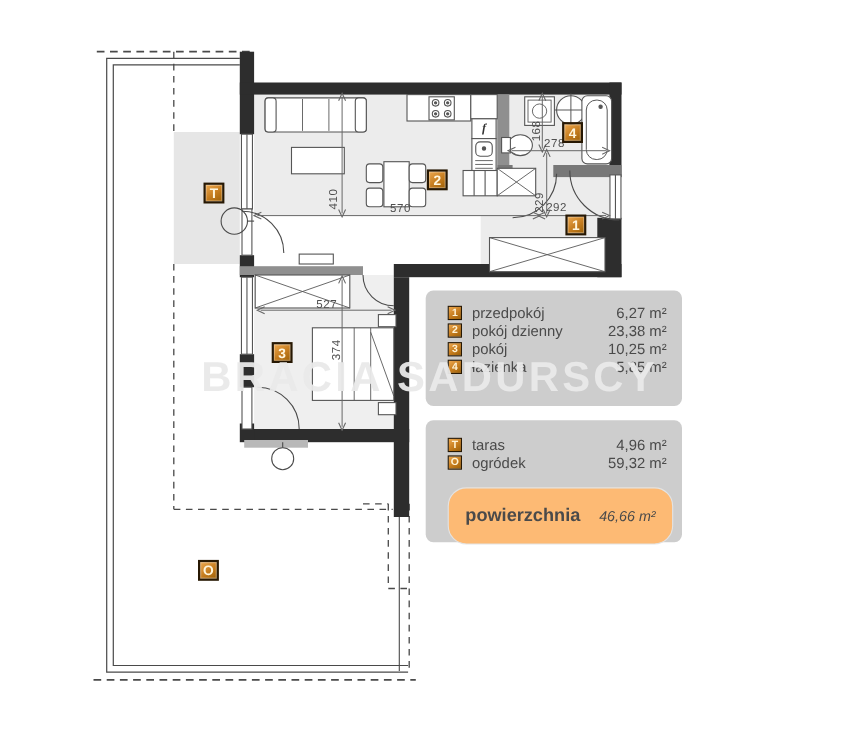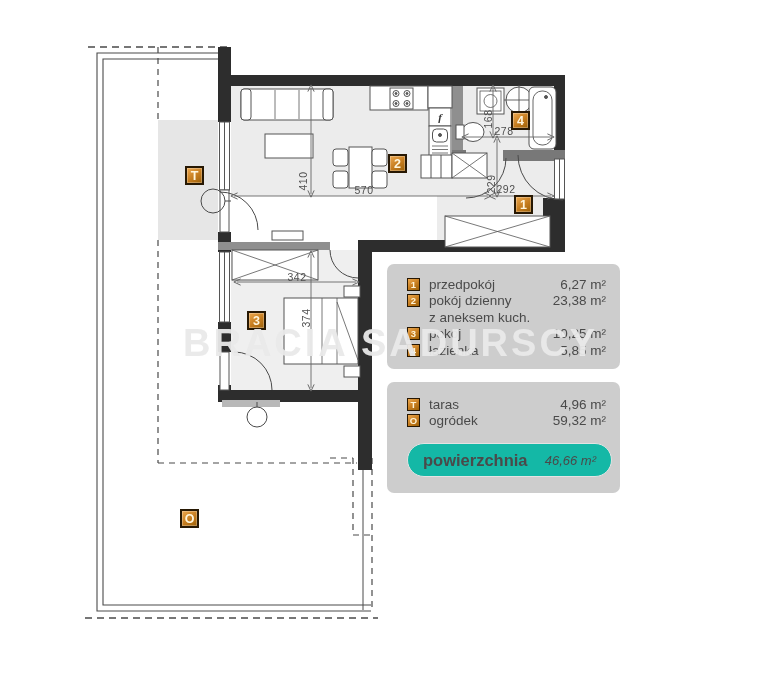--- a/index.html
+++ b/index.html
@@ -35,21 +35,21 @@
   .lpanel.rooms{top:264px;height:105px;padding:12px 14px 0 20px;}
   .lpanel.outdoor{top:382px;height:111px;padding:14px 14px 0 20px;}
   .lrow{display:flex;align-items:center;height:16.5px;font-size:13.5px;}
   .lrow .lbadge{width:13px;height:13px;box-sizing:border-box;margin-right:9px;flex:none;
     display:flex;align-items:center;justify-content:center;font-size:9.5px;font-weight:bold;
     color:#fff3d5;background:linear-gradient(145deg,#eda84f 0%,#c57c1e 55%,#9d6108 100%);
     border:1.5px solid #271803;}
   .lrow .lname{flex:1;white-space:nowrap;}
   .lrow .larea{white-space:nowrap;text-align:right;}
   .lrow.cont{padding-left:22px;}
-  .total-pill{margin-top:14px;width:205px;height:34px;background:#14b8a6;border-radius:17px;
+  .total-pill{margin-top:14px;width:205px;height:52px;background:#fdba74;border-radius:17px;
     border:1px solid #e3e3e3;display:flex;align-items:center;padding:0 15px;box-sizing:border-box;}
   .total-pill .tlabel{font-size:16.5px;font-weight:700;color:#4a4a4a;}
   .total-pill .tvalue{margin-left:auto;font-size:13px;color:#4a4a4a;font-style:italic;}
 
   
   .watermark{position:absolute;left:183px;top:322px;width:474px;text-align:left;
     font-weight:bold;font-size:38px;letter-spacing:3px;color:rgba(233,233,233,.95);
     z-index:50;pointer-events:none;white-space:nowrap;}
 </style>
 </head>
@@ -207,43 +207,40 @@
 
   <div class="plan-badge pb-1">1</div>
   <div class="plan-badge pb-2">2</div>
   <div class="plan-badge pb-3">3</div>
   <div class="plan-badge pb-4">4</div>
   <div class="plan-badge pb-T">T</div>
   <div class="plan-badge pb-O">O</div>
 
   <div class="dim dim-0">570</div>
   <div class="dim v dim-1">410</div>
-  <div class="dim dim-2">342</div>
+  <div class="dim dim-2">527</div>
   <div class="dim v dim-3">374</div>
   <div class="dim dim-4">292</div>
   <div class="dim v dim-5">229</div>
   <div class="dim dim-6">278</div>
   <div class="dim v dim-7">168</div>
 
   <div class="fglyph">f</div>
 
   <div class="lpanel rooms">
     <div class="lrow">
       <span class="lbadge">1</span>
       <span class="lname">przedpokój</span>
       <span class="larea">6,27 m²</span>
     </div>
     <div class="lrow">
       <span class="lbadge">2</span>
       <span class="lname">pokój dzienny</span>
       <span class="larea">23,38 m²</span>
     </div>
-    <div class="lrow cont">
-      <span class="lname">z aneksem kuch.</span>
-    </div>
     <div class="lrow">
       <span class="lbadge">3</span>
       <span class="lname">pokój</span>
       <span class="larea">10,25 m²</span>
     </div>
     <div class="lrow">
       <span class="lbadge">4</span>
       <span class="lname">łazienka</span>
       <span class="larea">5,85 m²</span>
     </div>

